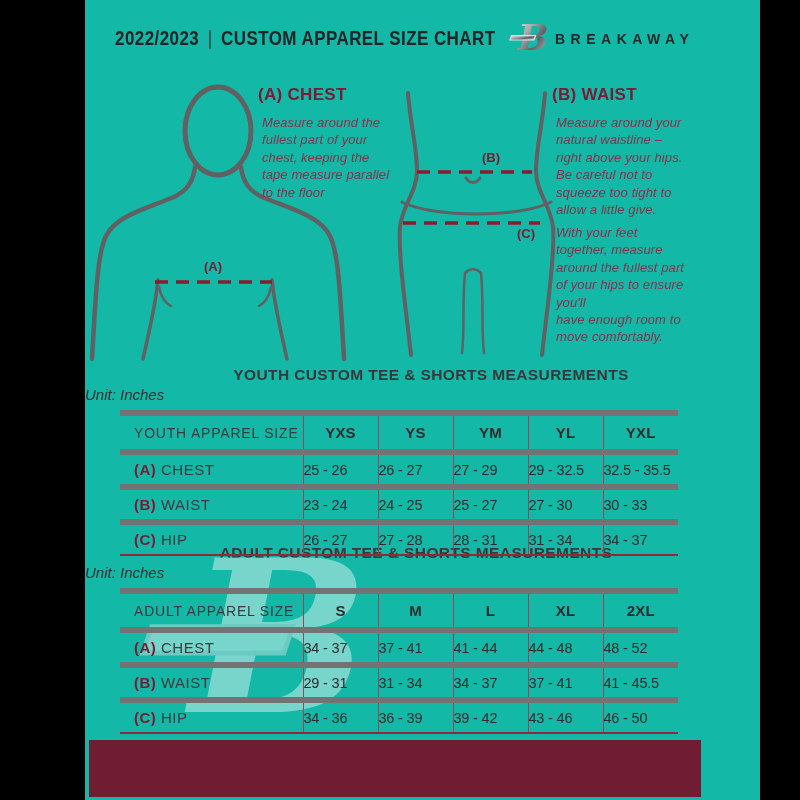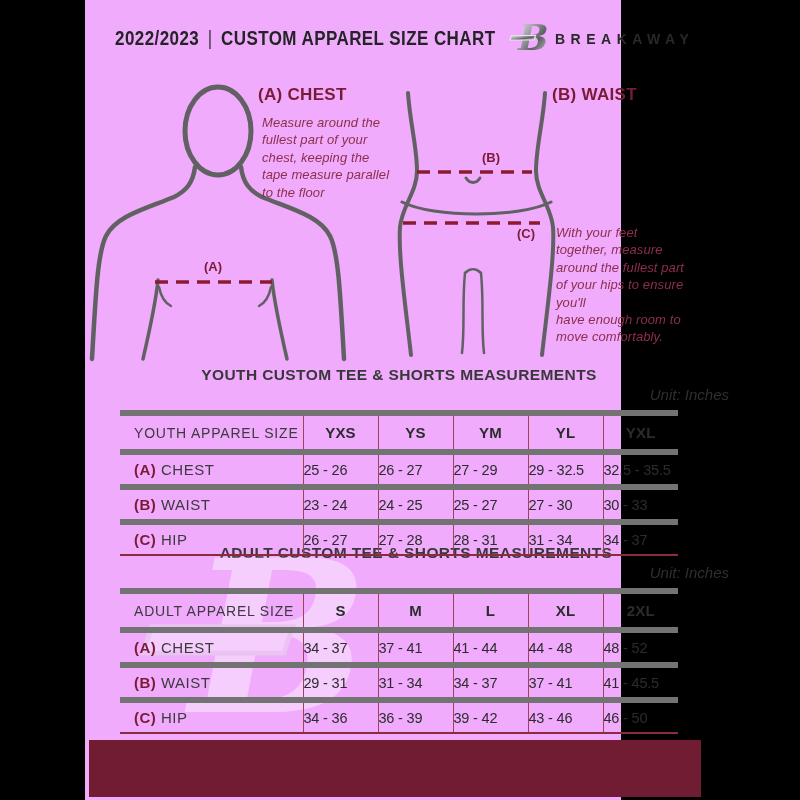--- a/index.html
+++ b/index.html
@@ -1,22 +1,22 @@
 <!DOCTYPE html>
 <html><head>
 <meta charset="utf-8">
 <style>
   html,body{margin:0;padding:0;}
   body{
     width:800px;height:800px;background:#000;position:relative;overflow:hidden;
     font-family:"Liberation Sans", sans-serif;
   }
   .page{
-    position:absolute;left:85px;top:0;width:536px;height:800px;
-    background:#f0abfc;
+    position:absolute;left:85px;top:0;width:675px;height:800px;
+    background:#14b8a6;
   }
   
   .hdr-title{
     position:absolute;left:30px;top:27px;
     font-size:20px;font-weight:700;color:#242426;letter-spacing:.5px;
     transform:scaleX(.85);transform-origin:left top;white-space:nowrap;
   }
   .hdr-title .sep{font-weight:400;color:#3a3a3c;padding:0 10px;}
   .brand{
     position:absolute;left:470px;top:31px;
@@ -42,24 +42,24 @@
   #marker-a{left:108px;top:259px;}
   #marker-b{left:386px;top:150px;}
   #marker-c{left:421px;top:226px;}
   .diagram{position:absolute;left:0;top:75px;}
   
   .sec-title{
     position:absolute;left:0;width:628px;text-align:center;
     font-size:15.5px;font-weight:700;color:#38383a;letter-spacing:.4px;
   }
   .sec-unit{
-    position:absolute;left:16px;width:628px;text-align:right;
+    position:absolute;left:0;width:628px;text-align:left;
     font-size:15px;font-style:italic;color:#2f2f31;
   }
-  #youth-title{top:366px;}   #youth-unit{top:386px;}
+  #youth-title{top:366px;padding-left:32px;}   #youth-unit{top:386px;}
   #adult-title{top:544px;padding-left:17px;}   #adult-unit{top:564px;}
   
   table.size{
     position:absolute;left:35px;width:558px;border-collapse:collapse;table-layout:fixed;
     z-index:2;
   }
   #youth-table{top:410px;}
   #adult-table{top:588px;}
   table.size col.c0{width:183px;}
   table.size col.cs{width:75px;}
@@ -139,20 +139,26 @@
   <div class="instr" id="instr-chest">
     <h3>(A) CHEST</h3>
     <p>Measure around the
 fullest part of your
 chest, keeping the
 tape measure parallel
 to the floor</p>
   </div>
   <div class="instr" id="instr-waist">
     <h3>(B) WAIST</h3>
+    <p>Measure around your
+natural waistline –
+right above your hips.
+Be careful not to
+squeeze too tight to
+allow a little give.</p>
   </div>
   <div class="instr" id="instr-hips">
     <p>With your feet
 together, measure
 around the fullest part
 of your hips to ensure
 you'll
 have enough room to
 move comfortably.</p>
   </div>

